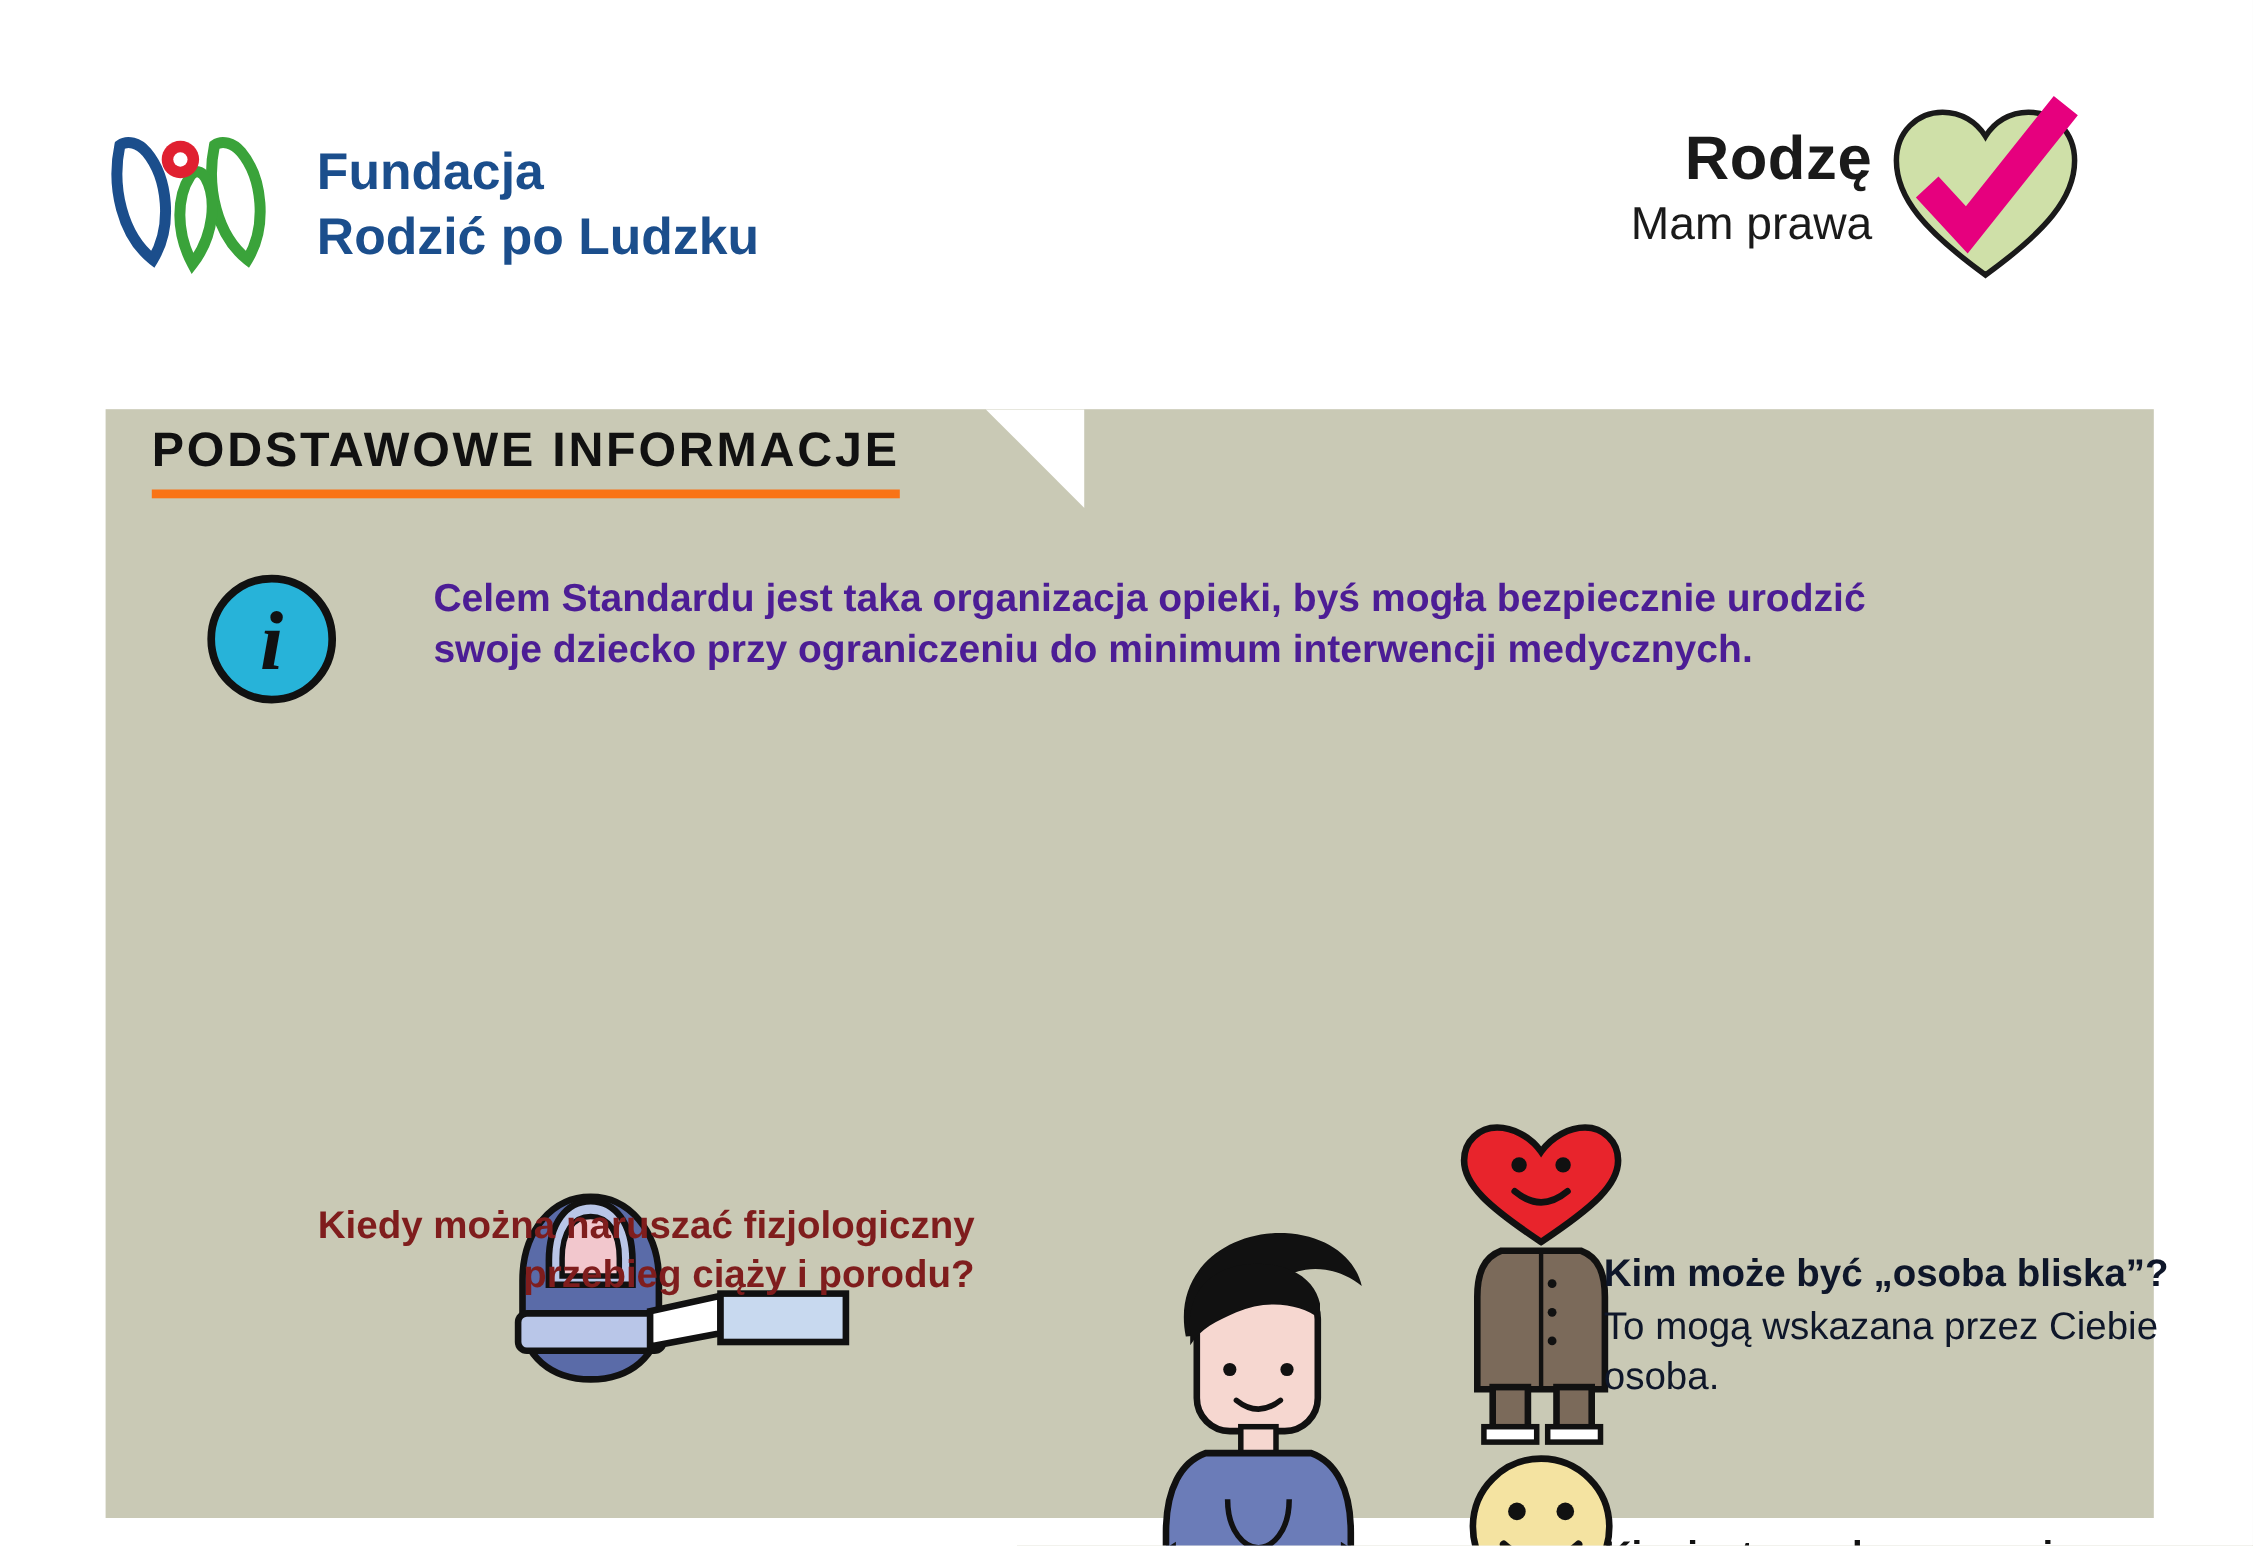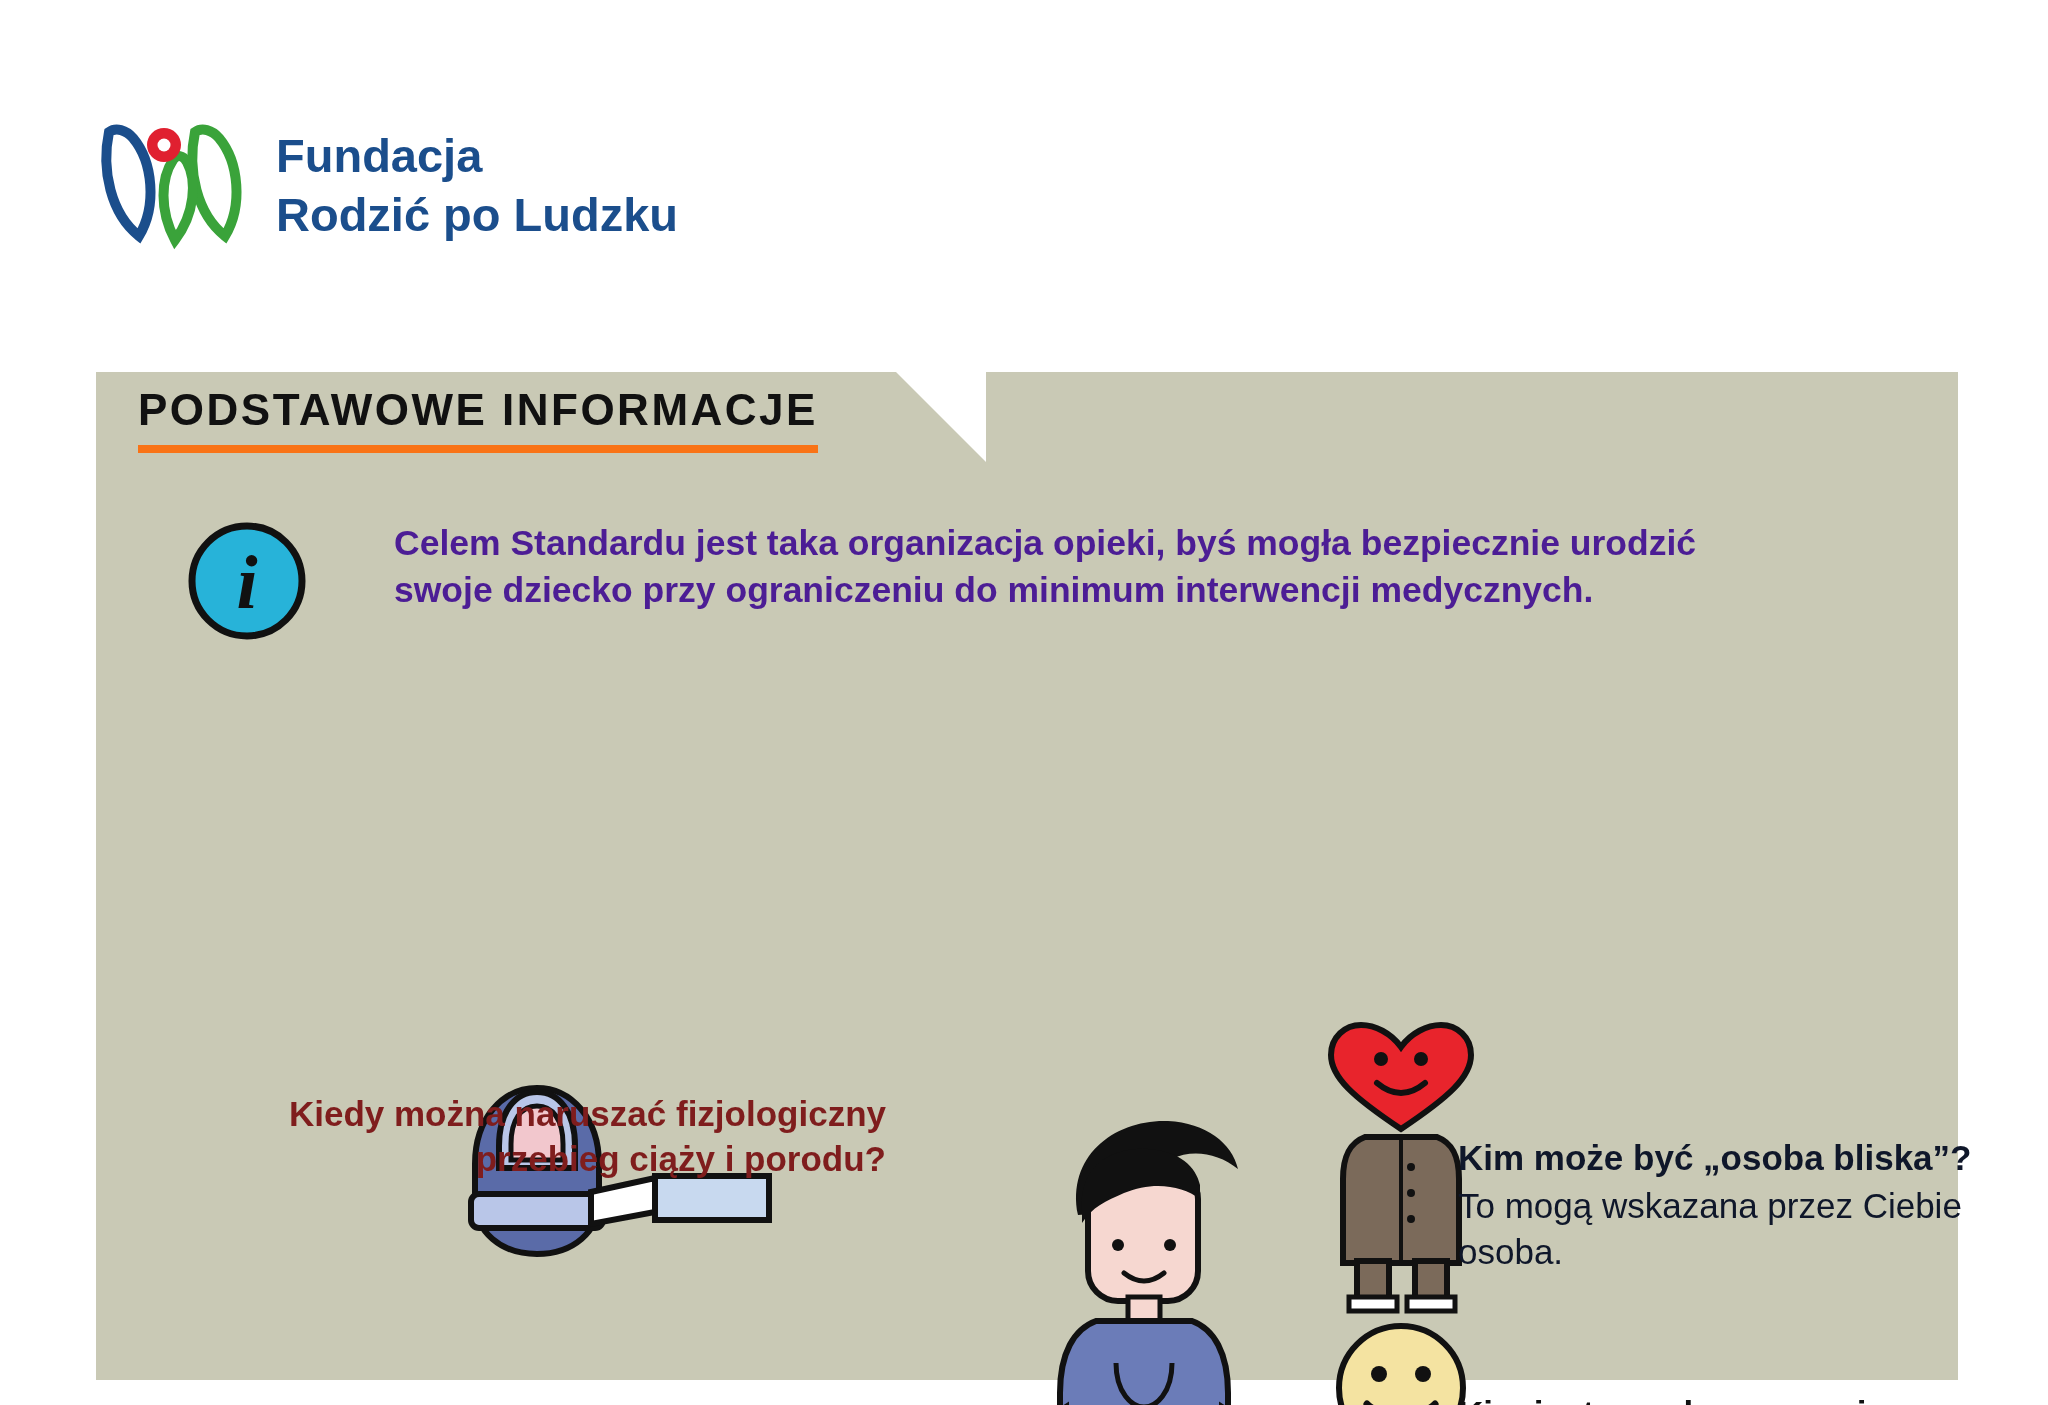--- a/index.html
+++ b/index.html
@@ -21,20 +21,21 @@
     left: 0; top: 0;
     width: 2048px;
     height: 340px;
   }
   #logo-block {
     position: absolute;
     left: 95px;
     top: 118px;
     display: flex;
     align-items: center;
+    gap: 12px;
   }
   #logo-mark {
     width: 165px;
     height: 135px;
     flex: 0 0 auto;
   }
   #logo-text {
     margin-left: 16px;
     color: #1b4e8c;
     font-size: 47px;
@@ -196,20 +197,33 @@
         <path d="M100 14 C92 52 102 96 130 118 C148 88 144 44 124 20 C117 12 107 9 100 14 Z" fill="none" stroke="#3aa33a" stroke-width="10"></path>
         <path d="M78 42 C66 60 64 92 80 122 C100 96 102 62 92 44 C88 37 82 36 78 42 Z" fill="none" stroke="#3aa33a" stroke-width="10"></path>
         <circle cx="69" cy="27" r="17" fill="#e02030"></circle>
         <circle cx="69" cy="27" r="6.5" fill="#ffffff"></circle>
       </svg>
     </span>
     <div id="logo-text">Fundacja
 Rodzić po Ludzku</div>
   </div>
 
+  <div id="brand-block">
+    <div id="brand-text">
+      <div id="brand-line1">Rodzę</div>
+      <div id="brand-line2">Mam prawa</div>
+    </div>
+    <span id="brand-heart">
+      <svg viewBox="0 0 190 185" width="190" height="185" aria-hidden="true">
+        <path d="M95 172 C40 132 14 102 14 68 C14 42 33 24 56 24 C73 24 87 33 95 46 C103 33 117 24 134 24 C157 24 176 42 176 68 C176 102 150 132 95 172 Z" fill="#cfe0a8" stroke="#1a1a1a" stroke-width="5"></path>
+        <path d="M42 92 L78 131 L168 18" fill="none" stroke="#e6007e" stroke-width="28" stroke-linecap="butt" stroke-linejoin="miter"></path>
+        <path d="M42 92 L78 131 L168 18" fill="none" stroke="#1a1a1a" stroke-width="3" opacity="0.0"></path>
+      </svg>
+    </span>
+  </div>
 
 </div>
 
 <div id="panel">
   <div id="tab-notch"></div>
 
   <div id="intro-row">
     <span id="info-badge">
       <svg viewBox="0 0 122 122" width="122" height="122" aria-hidden="true">
         <circle cx="61" cy="61" r="55" fill="#27b3d9" stroke="#111111" stroke-width="7"></circle>

